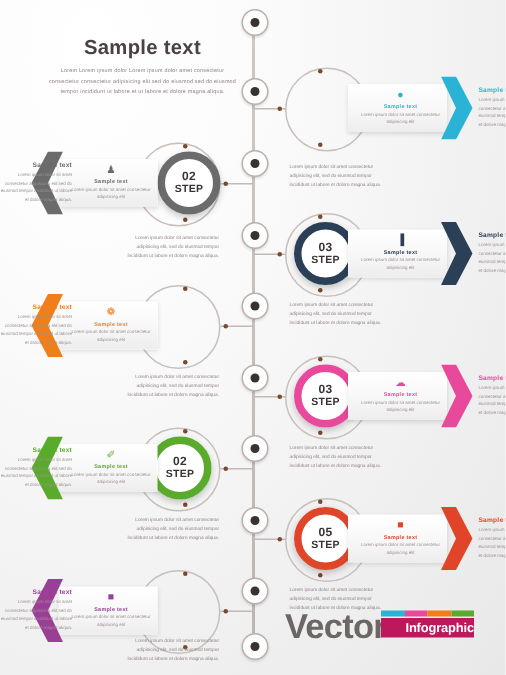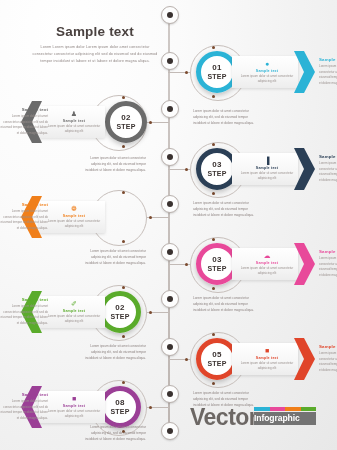--- a/index.html
+++ b/index.html
@@ -109,22 +109,22 @@
   
   .logo{position:absolute;left:190px;top:404px;width:138px;height:28px;}
   .logo .vec{
     position:absolute;left:0;top:0;font-size:23px;font-weight:bold;color:#6c6764;
     letter-spacing:-.5px;line-height:26px;
   }
   .logo .bars{position:absolute;left:64px;top:3px;width:62px;height:4px;display:flex;}
   .logo .bars i{flex:1;height:100%;display:block;}
   .logo .inf{
     position:absolute;left:64px;top:8px;width:62px;height:13px;
-    background:#737373;color:#ffffff;font-size:8.6px;font-weight:bold;
-    line-height:13px;text-align:left;letter-spacing:-.1px;
+    background:#be185d;color:#ffffff;font-size:8.6px;font-weight:bold;
+    line-height:13px;text-align:right;letter-spacing:-.1px;
   }
 </style>
 </head>
 <body>
 
 <div class="stage">
 
   <div class="header">
     <div class="ttl">Sample text</div>
     <div class="lorem">Lorem Lorem ipsum dolor Lorem ipsum dolor amet consectetur consectetur consectetur adipisicing elit sed do eiusmod sed do eiusmod tempor incididunt ut labore et  ut labore et dolore magna aliqua.</div>
@@ -144,27 +144,20 @@
       <div class="node" style="top: 422px;"></div>
     </div>
 
   <div id="steps">
       <div class="row right" style="top: 43px;">
         <div class="connector" style="top: 29px; left: -18px; width: 22px;"></div>
         <div class="cdot" style="top: 27.5px; left: -1px;"></div>
         <div class="arc" style="left: 4px;"></div>
         <div class="arcdot" style="top: 3px; left: 26px;"></div>
         <div class="arcdot" style="top: 52px; left: 26px;"></div>
-        <div class="circ" style="left: 10px;">
-          <span class="ring" style="border-color: rgb(43, 179, 214);"></span>
-          <span class="inner">
-            <span class="num">01</span>
-            <span class="lab">STEP</span>
-          </span>
-        </div>
         <div class="banner" style="width: 66px; left: 46px;">
           <div class="bcontent">
             <span class="bicon" style="color: rgb(43, 179, 214);">●</span>
             <span class="blab" style="color: rgb(43, 179, 214);">Sample text</span>
             <span class="blorem">Lorem ipsum dolor sit amet consectetur adipisicing elit</span>
           </div>
         </div>
         <div class="arrowhead" style="left: 108px;">
           <svg width="22" height="42" viewBox="0 0 22 42">
             <polygon points="0,0 10,21 0,42 10,42 21,21 10,0" fill="#2bb3d6"></polygon>
@@ -347,27 +340,20 @@
           <div class="ctitle" style="color: rgb(224, 69, 42);">Sample text</div>
           <div class="clorem">Lorem ipsum dolor sit amet consectetur adipisicing elit sed do eiusmod tempor incididunt ut labore et dolore magna aliqua.</div>
         </div>
       </div>
       <div class="row left" style="top: 378px;">
         <div class="connector" style="top: 29px; right: -18px; width: 22px;"></div>
         <div class="cdot" style="top: 27.5px; right: -1px;"></div>
         <div class="arc" style="right: 4px;"></div>
         <div class="arcdot" style="top: 3px; right: 26px;"></div>
         <div class="arcdot" style="top: 52px; right: 26px;"></div>
-        <div class="circ" style="right: 10px;">
-          <span class="ring" style="border-color: rgb(155, 63, 150);"></span>
-          <span class="inner">
-            <span class="num">08</span>
-            <span class="lab">STEP</span>
-          </span>
-        </div>
         <div class="banner" style="width: 66px; right: 46px;">
           <div class="bcontent">
             <span class="bicon" style="color: rgb(155, 63, 150);">■</span>
             <span class="blab" style="color: rgb(155, 63, 150);">Sample text</span>
             <span class="blorem">Lorem ipsum dolor sit amet consectetur adipisicing elit</span>
           </div>
         </div>
         <div class="arrowhead" style="right: 108px;">
           <svg width="22" height="42" viewBox="0 0 22 42">
             <polygon points="21,0 11,21 21,42 11,42 0,21 11,0" fill="#9b3f96"></polygon>

